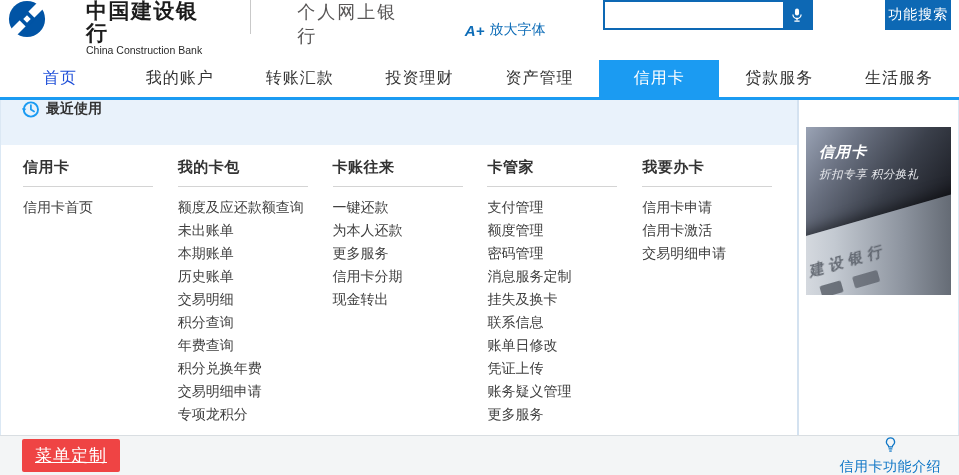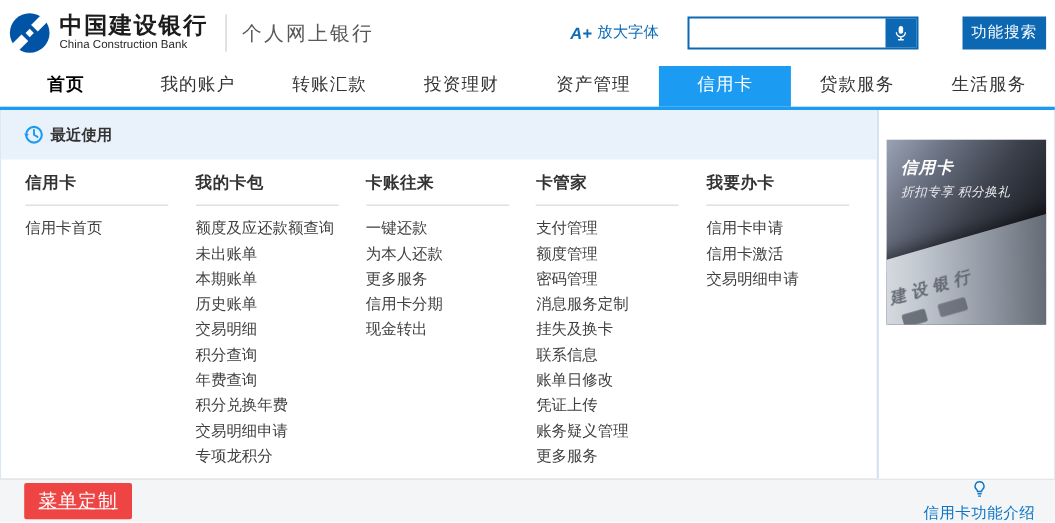--- a/index.html
+++ b/index.html
@@ -1,20 +1,20 @@
 <!DOCTYPE html>
 <html><head>
 <meta charset="utf-8">
 <style>
   * { box-sizing: border-box; margin: 0; padding: 0; }
   html,body { width: 959px; height: 475px; background:#fff; overflow:hidden;
     font-family: "Liberation Sans","DejaVu Sans",sans-serif; }
 
   
-  .header { height:60px; display:flex; align-items:center; padding:0 8px 0 8px; background:#fff; }
+  .header { height:60px; display:flex; padding:0 8px 0 8px; background:#fff;gap:32px; }
   .logo-mark { width:38px; height:38px; flex:0 0 auto; }
   .logo-text { margin-left:8px; line-height:1.05; }
   .logo-cn { font-size:21px; font-weight:bold; color:#1c1c1c; letter-spacing:1.5px; }
   .logo-en { font-size:10.5px; color:#2a2a2a; margin-top:1px; }
   .header-divider { width:1px; height:34px; background:#c9c9c9; margin:0 14px 0 16px; }
   .portal-title { font-size:18px; color:#595757; letter-spacing:2px; }
   .header-spacer { flex:1; }
   .font-zoom { display:flex; align-items:center; gap:5px; color:#0d6cb7; font-size:14px;
     cursor:pointer; margin-right:26px; white-space:nowrap; }
   .font-zoom .aplus { font-weight:bold; font-size:15px; font-style:italic; }
@@ -22,27 +22,27 @@
   .searchbox input { flex:1; border:none; outline:none; font-size:13px; padding:0 6px; min-width:0; }
   .mic-btn { width:28px; height:100%; background:#0d68b4; border:none; display:flex;
     align-items:center; justify-content:center; cursor:pointer; }
   .search-btn { margin-left:40px; margin-right:0px; width:76px; height:30px; background:#0d68b4;
     color:#ffffff; border:none; font-size:14px; cursor:pointer; letter-spacing:1px; }
 
   
   .nav { height:40px; display:flex; border-bottom:3px solid #1b9bf2; }
   .nav .tab { flex:1; text-align:center; line-height:36px; font-size:16px; color:#333;
     cursor:pointer; letter-spacing:1px; }
-  .nav .tab.home { color:#000000;font-weight:bold; }
+  .nav .tab.home { color:#1d4ed8; }
   .nav .tab.active { background:#1b9bf2; color:#fff; }
 
   
   .main { display:flex; height:335px; border-left:1px solid #dbe8f4; border-right:1px solid #dbe8f4; }
   .left-area { width:796px; display:flex; flex-direction:column; }
-  .recent-bar { height:45px; background:#e9f2fb; display:flex; align-items:center;
+  .recent-bar { height:45px; background:#e9f2fb; display:flex; 
     padding-left:20px; gap:6px; }
   .recent-label { font-size:14px; font-weight:bold; color:#333; }
   .mega-menu { display:flex; padding:13px 0 0 22px; flex:1; }
   .col { width:156px; }
   .col-title { font-size:15px; font-weight:bold; color:#333; line-height:18px; letter-spacing:.5px; }
   .col-rule { width:130px; height:1px; background:#d4d4d4; margin:10px 0 9px 0; }
   .menu-link { display:block; font-size:14px; color:#404040; line-height:23px;
     text-decoration:none; cursor:pointer; }
 
   .right-panel { flex:1; border-left:2px solid #d4e2f0; background:#fff; }

